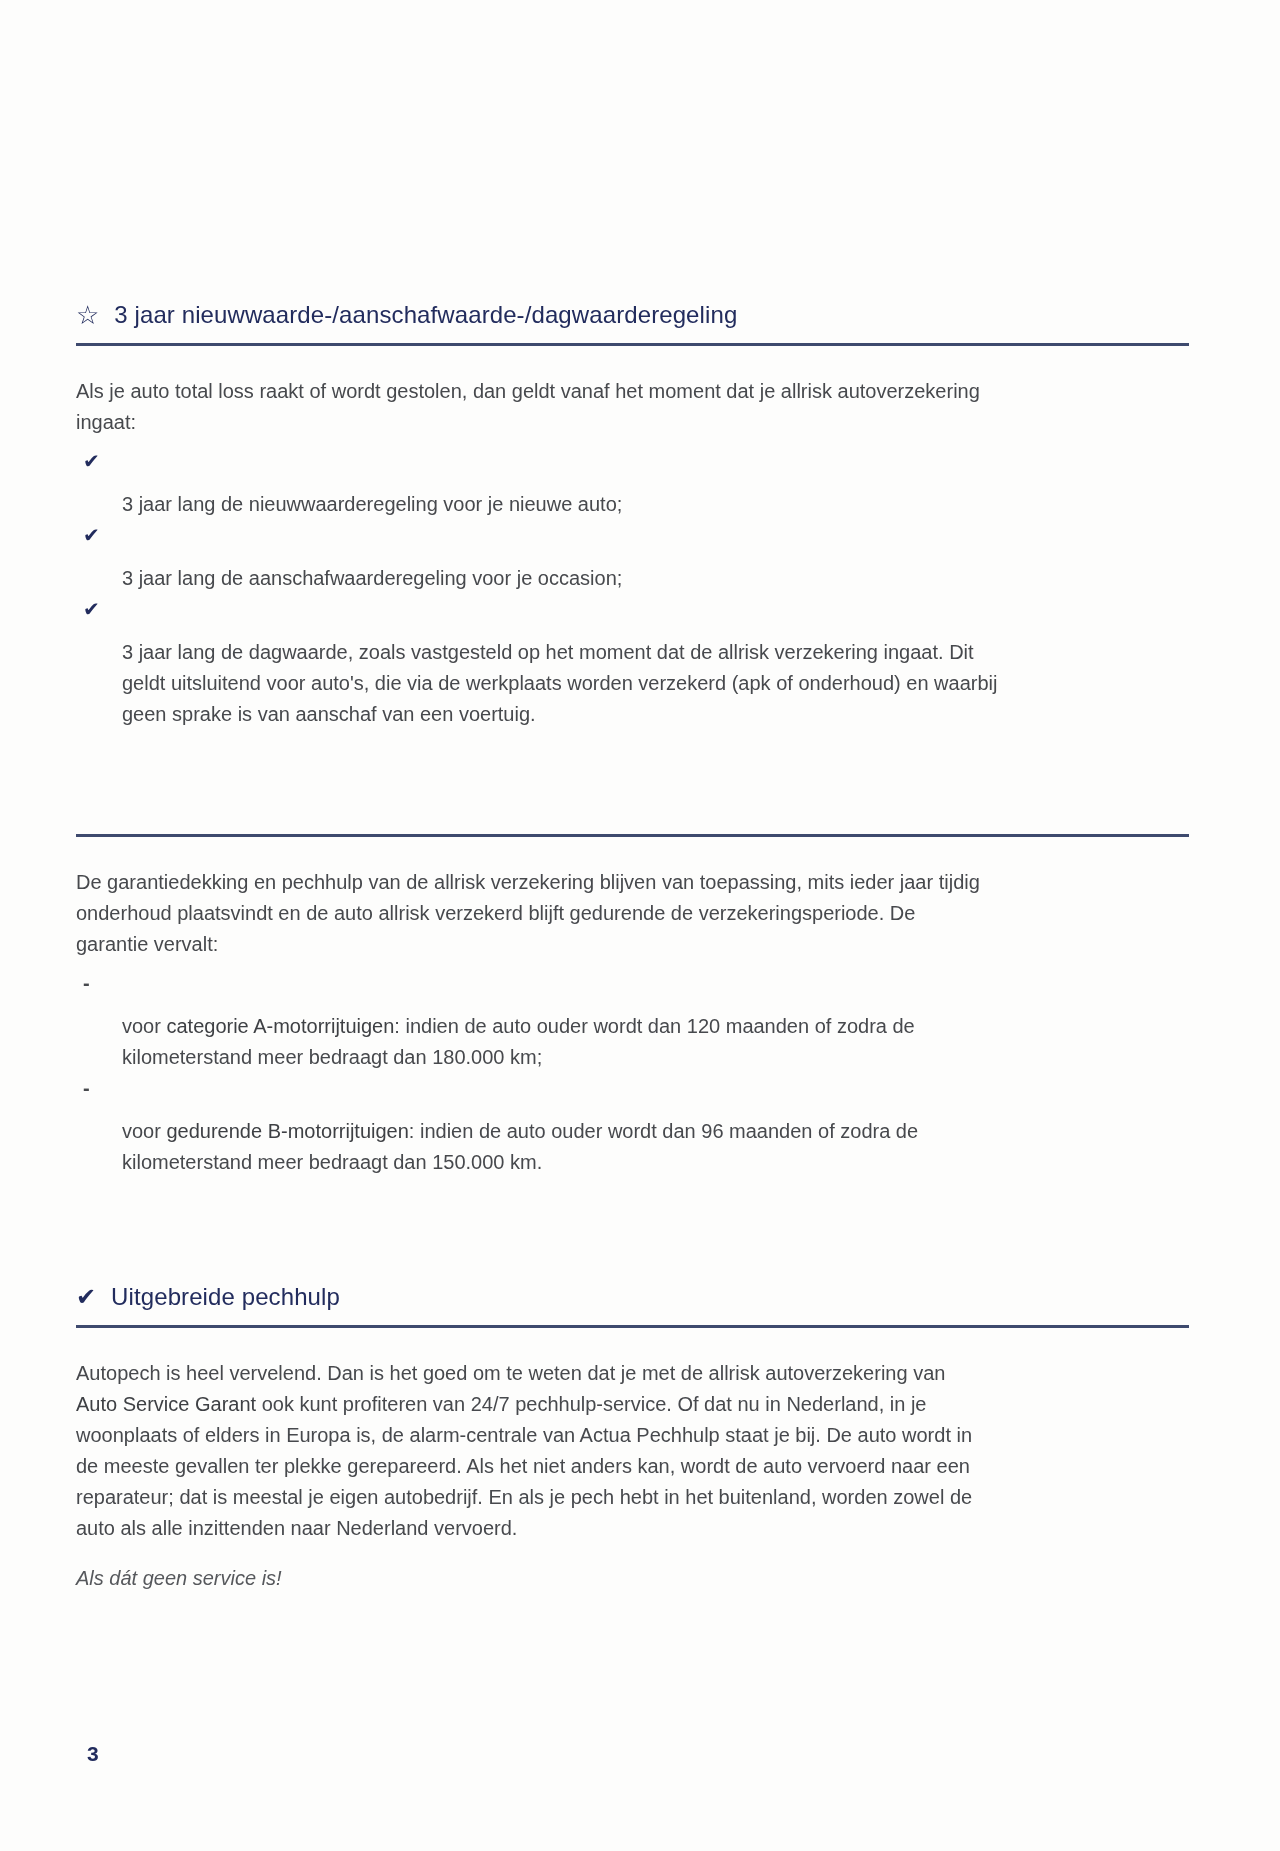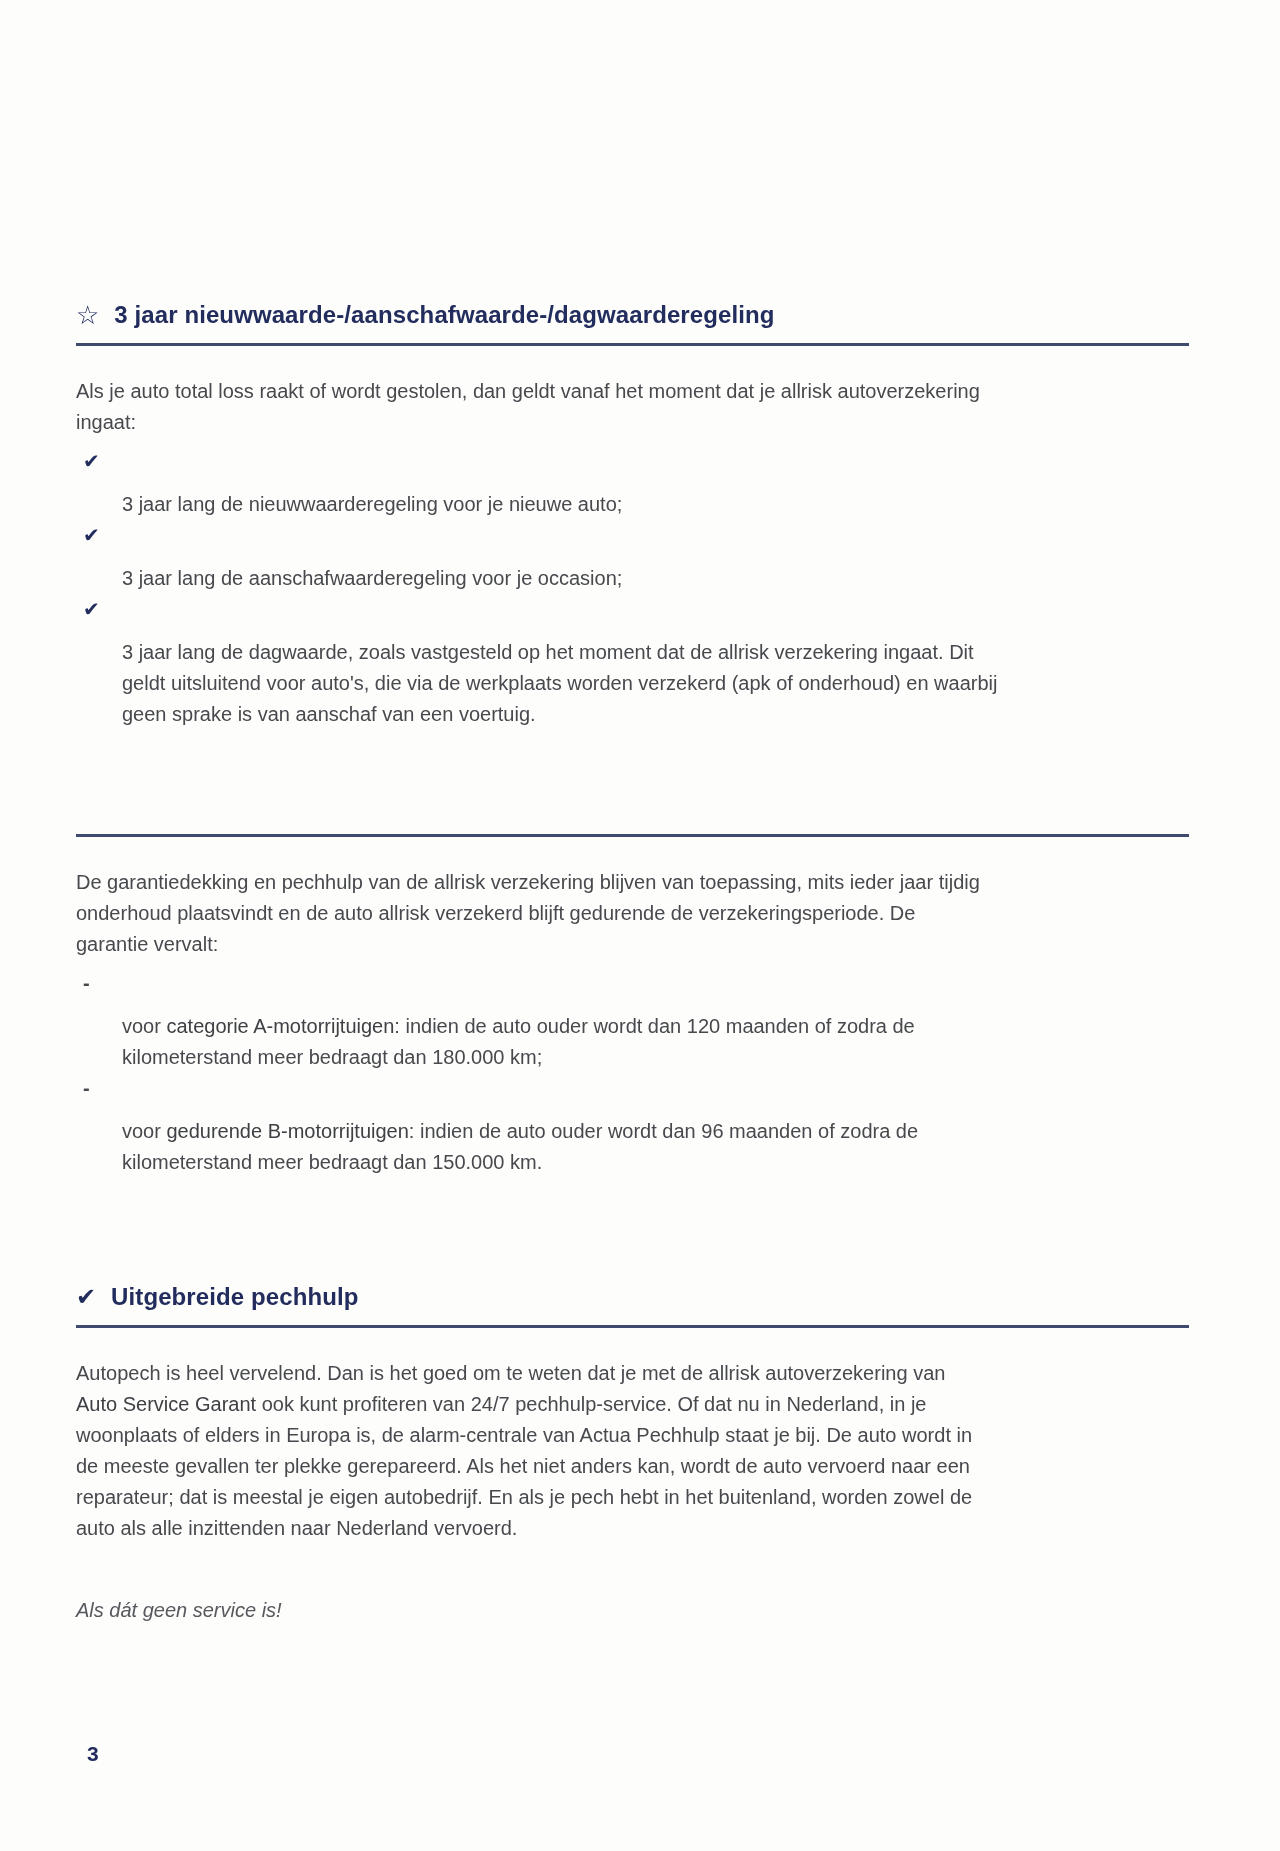--- a/index.html
+++ b/index.html
@@ -39,21 +39,21 @@
     font-size: 26px;
     line-height: 26px;
     display: inline-flex;
     align-items: center;
   }
   .h-icon.check-glyph { font-size: 24px; }
   .h-icon svg { display: block; transform: rotate(-6deg); }
   h2 {
     color: var(--c-heading);
     font-size: 24px;
-    font-weight: bold;
+    font-weight: normal;
     line-height: 30px;
     letter-spacing: 0.1px;
   }
   .rule {
     margin-top: 13px;
     height: 0;
     border-bottom: 3px solid var(--c-rule);
     width: 100%;
   }
   .body-text {
@@ -83,21 +83,21 @@
   }
   .bullet .btext {
     max-width: 898px;
     color: var(--c-body);
     font-size: 20px;
     line-height: 31px;
     margin-top: 43px;
   }
   .btext b, .body-text b { font-weight: normal; color: #3e4044; }
   .tagline {
-    margin-top: 51px;
+    margin-top: 19px;
     font-style: italic;
     color: #56585c;
     font-size: 20px;
   }
   .page-number {
     position: absolute;
     left: 87px;
     top: 1742px;
     color: var(--c-heading);
     font-size: 21px;

